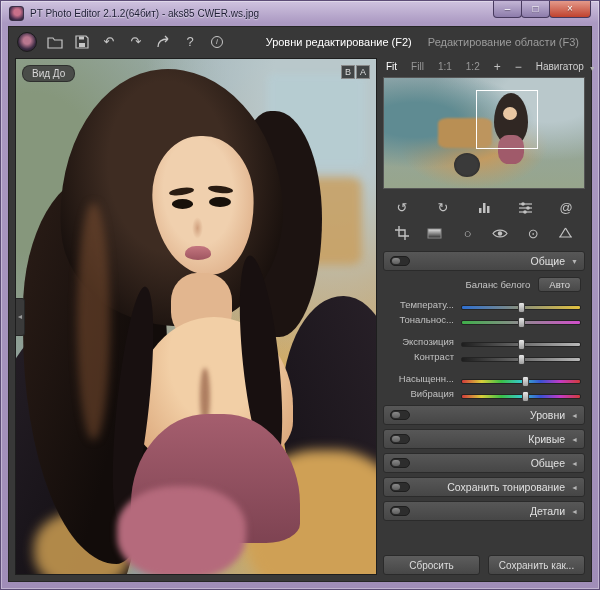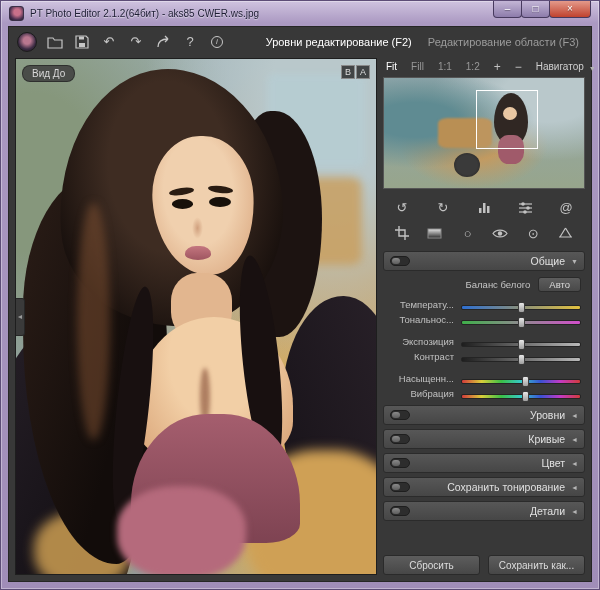--- a/index.html
+++ b/index.html
@@ -373,21 +373,21 @@
           <span class="hdr-title">Уровни</span>
           <span class="arrow">◄</span>
         </div>
         <div class="hdr">
           <div class="switch"></div>
           <span class="hdr-title">Кривые</span>
           <span class="arrow">◄</span>
         </div>
         <div class="hdr">
           <div class="switch"></div>
-          <span class="hdr-title">Цвет</span>
+          <span class="hdr-title">Общее</span>
           <span class="arrow">◄</span>
         </div>
         <div class="hdr">
           <div class="switch"></div>
           <span class="hdr-title">Сохранить тонирование</span>
           <span class="arrow">◄</span>
         </div>
         <div class="hdr">
           <div class="switch"></div>
           <span class="hdr-title">Детали</span>

